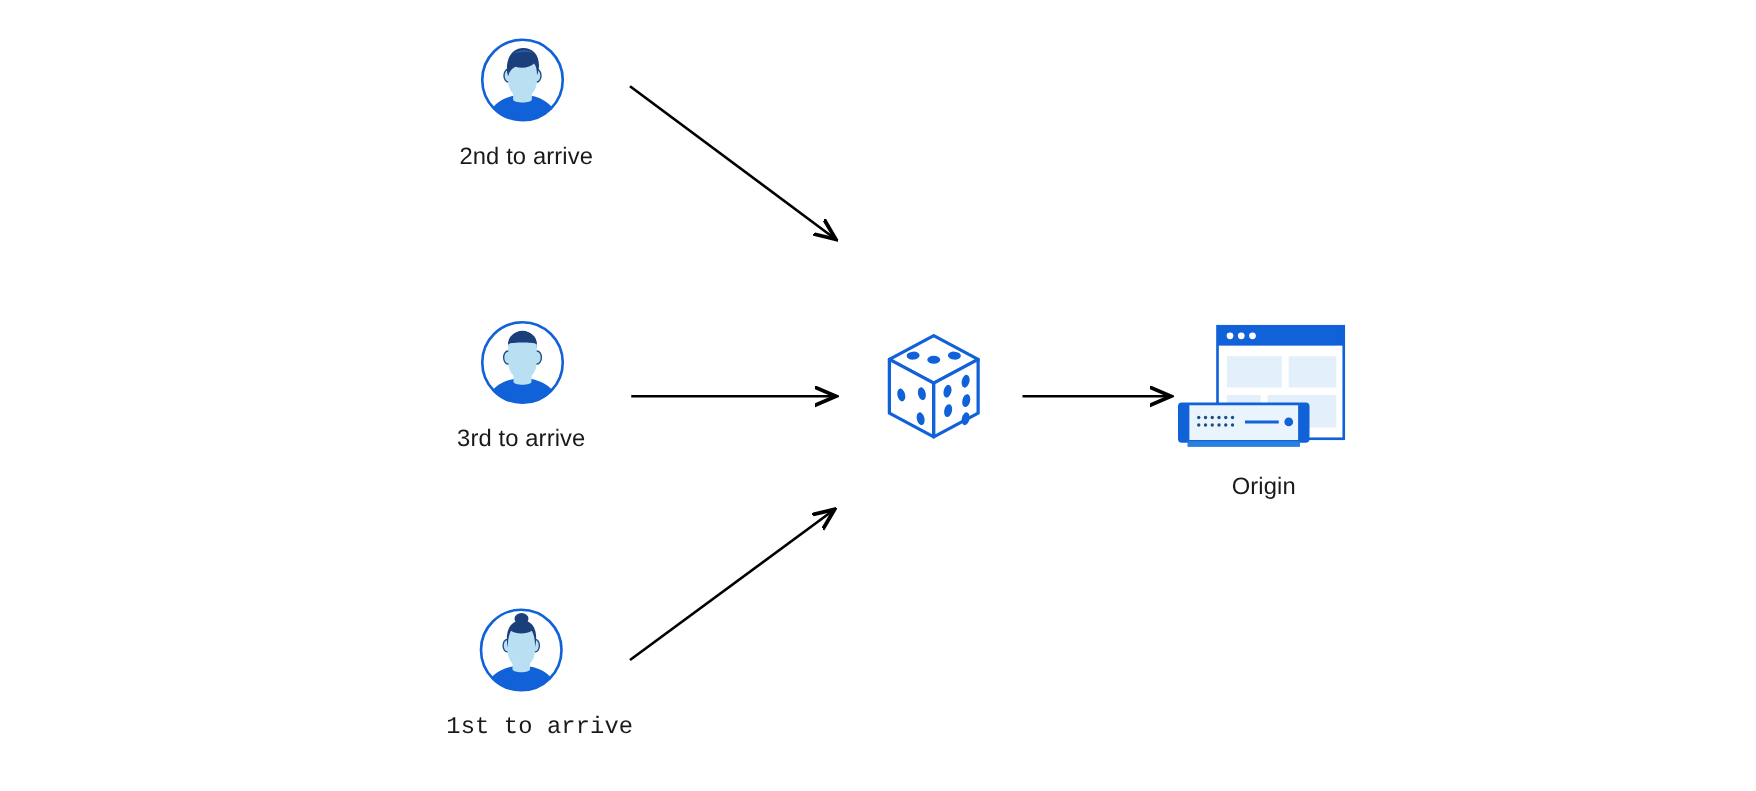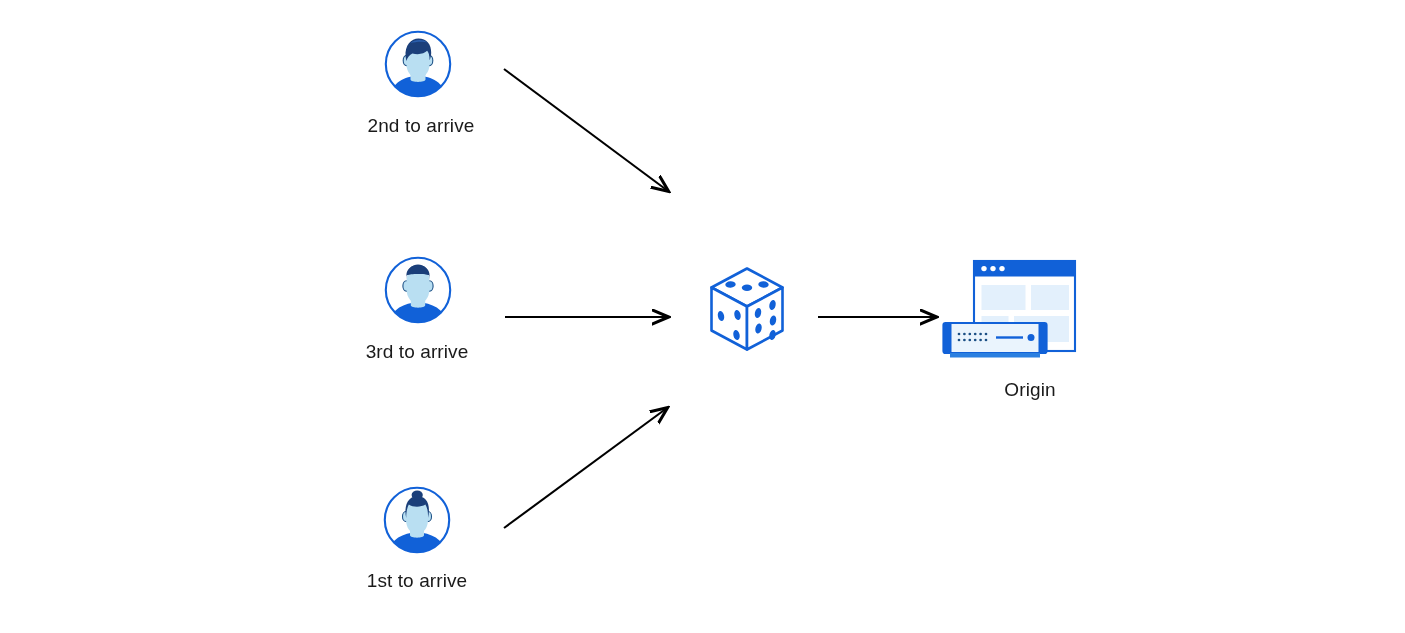--- a/index.html
+++ b/index.html
@@ -132,21 +132,21 @@
         <path d="M24 26 C24 16 29.6 11.6 35 11.6 C40.4 11.6 46 16 46 26
                  L46 34.4 C46 43.4 41.2 48.6 35 48.6 C28.8 48.6 24 43.4 24 34.4 Z" fill="#b9dff2"></path>
         <path d="M24.2 33 C22.6 26 23.4 18.2 27.4 14.4 C30 11.9 33 11 35.4 11
                  C38.4 11 41.6 12.2 43.8 14.8 C47.4 19 47.6 26.4 46 33
                  C46.2 27 45.2 22.4 43.4 19.6 C39.2 22.4 31 22.6 26.8 19.6
                  C25.2 22.4 24.2 27 24.2 33 Z" fill="#1b3f7a"></path>
         <ellipse cx="35.2" cy="10" rx="5.6" ry="4.6" fill="#1b3f7a"></ellipse>
       </g>
     </svg>
   </div>
-  <div class="node-label" style="left:311px; top:570px; width:120px;">1st to arrive</div>
+  <div class="node-label" style="left:311px; top:570px; width:120px;font-family:Liberation Mono, monospace;">1st to arrive</div>
 
   <div class="dice-wrap" style="left:661px; top:265px;">
     <svg width="80" height="88" viewBox="0 0 80 88" xmlns="http://www.w3.org/2000/svg">
       <g stroke="#1161d8" stroke-width="2.6" fill="#ffffff" stroke-linejoin="round">
 
         <path d="M40 3.5 L75.5 22.5 L40 41.5 L4.5 22.5 Z"></path>
 
         <path d="M4.5 22.5 L40 41.5 L40 84.5 L4.5 65.5 Z"></path>
 
         <path d="M75.5 22.5 L75.5 65.5 L40 84.5 L40 41.5 Z"></path>
@@ -202,15 +202,15 @@
           <circle cx="30.8" cy="82" r="1.35"></circle>
             <circle cx="36.2" cy="82" r="1.35"></circle>
           <circle cx="41.6" cy="82" r="1.35"></circle>
             <circle cx="47" cy="82" r="1.35"></circle>
         </g>
         <line x1="57" y1="79.5" x2="84" y2="79.5" stroke="#1161d8" stroke-width="2.4"></line>
         <circle cx="92" cy="79.5" r="3.5" fill="#1161d8"></circle>
       </g>
     </svg>
   </div>
-  <div class="node-label" style="left:924px; top:379px; width:120px;">Origin</div>
+  <div class="node-label" style="left:905px; top:379px; width:120px;">Origin</div>
 
 </div>
 
 </body></html>

